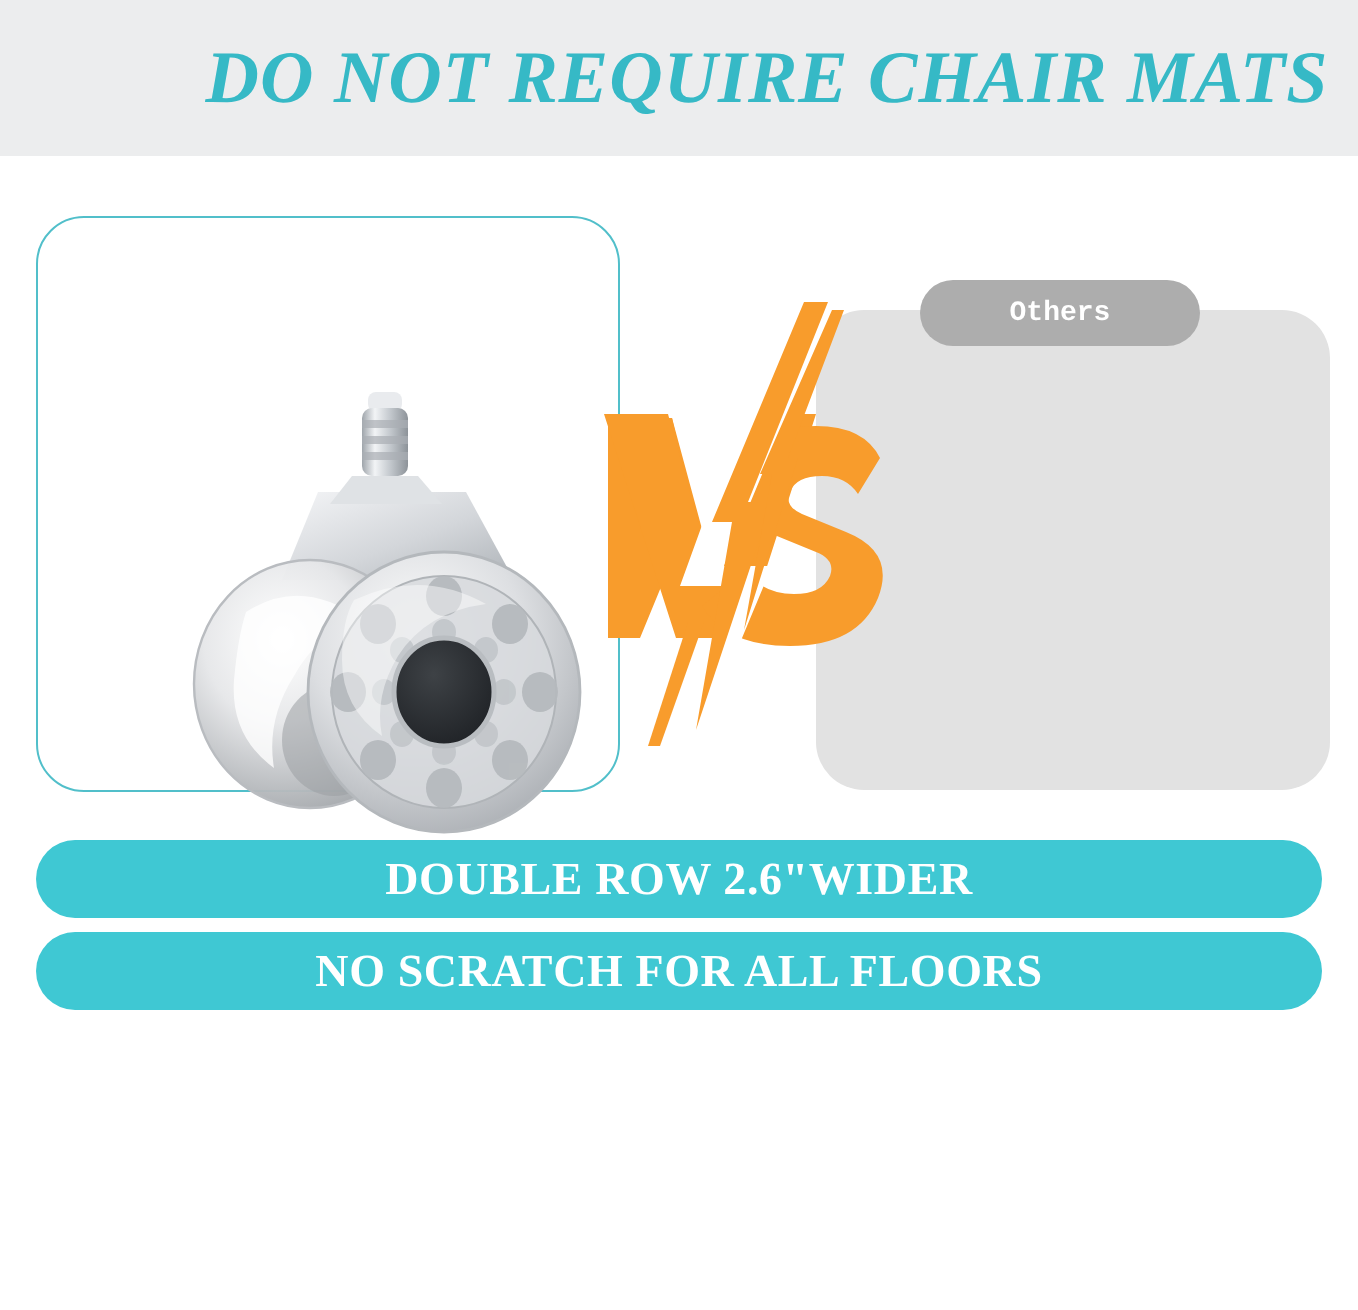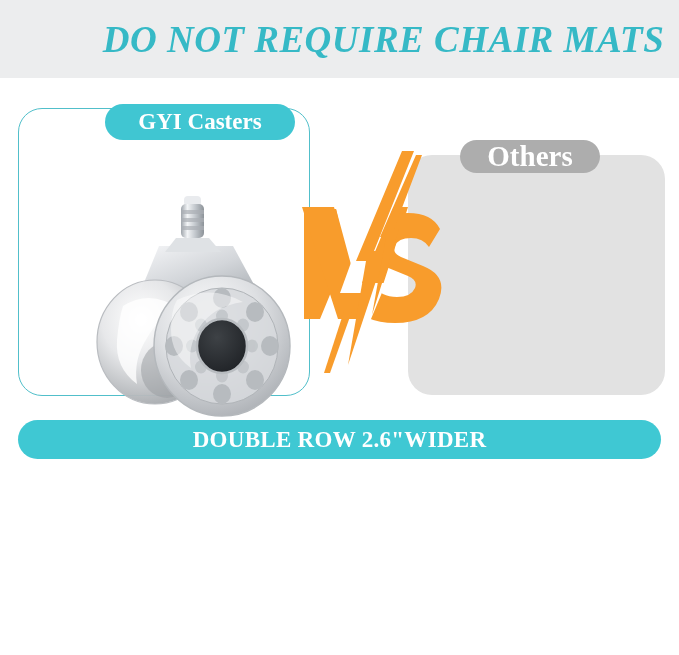--- a/index.html
+++ b/index.html
@@ -86,21 +86,22 @@
   .badge-gyi {
     left: 105px; top: 26px;
     width: 190px; height: 36px;
     background: #40c6d2;
     font-size: 23px;
   }
   .badge-others {
     left: 460px; top: 62px;
     width: 140px; height: 33px;
     background: #adadad;
-    font-size: 29px;
+    font-size: 14px;
+    font-family: Liberation Mono, monospace;
   }
 
   
   .caster-gyi {
     position: absolute;
     left: 62px; top: 85px;
     width: 230px; height: 228px;
   }
 
   
@@ -216,23 +217,20 @@
           <ellipse cx="120" cy="131" rx="6" ry="6.5"></ellipse>
         </g>
 
         <ellipse cx="141" cy="152" rx="25" ry="27" fill="url(#gHub)"></ellipse>
         <ellipse cx="141" cy="152" rx="25" ry="27" fill="none" stroke="#b9bdc1" stroke-width="2.5"></ellipse>
 
         <path d="M96 106 q34 -16 66 2 q-30 4 -44 26 q-12 20 -8 40 q-20 -14 -20 -38 q0 -20 6 -30 Z" fill="#ffffff" opacity="0.45"></path>
       </svg>
     </div>
   </div>
-  <div class="badge badge-gyi">
-    <span>GYI Casters</span>
-  </div>
 
   <div class="panel-right">
     
   </div>
   <div class="badge badge-others">
     <span>Others</span>
   </div>
 
   <div class="vs-mark">
     <svg viewBox="0 0 160 260" width="160" height="260" xmlns="http://www.w3.org/2000/svg">
@@ -258,13 +256,16 @@
       </g>
     </svg>
   </div>
 
 </div>
 
 <div class="features">
   <div class="feature-bar">
     <span class="feature-text">DOUBLE ROW 2.6"WIDER</span>
   </div>
+  <div class="feature-bar">
+    <span class="feature-text">NO SCRATCH FOR ALL FLOORS</span>
+  </div>
 </div>
 
 </body></html>

